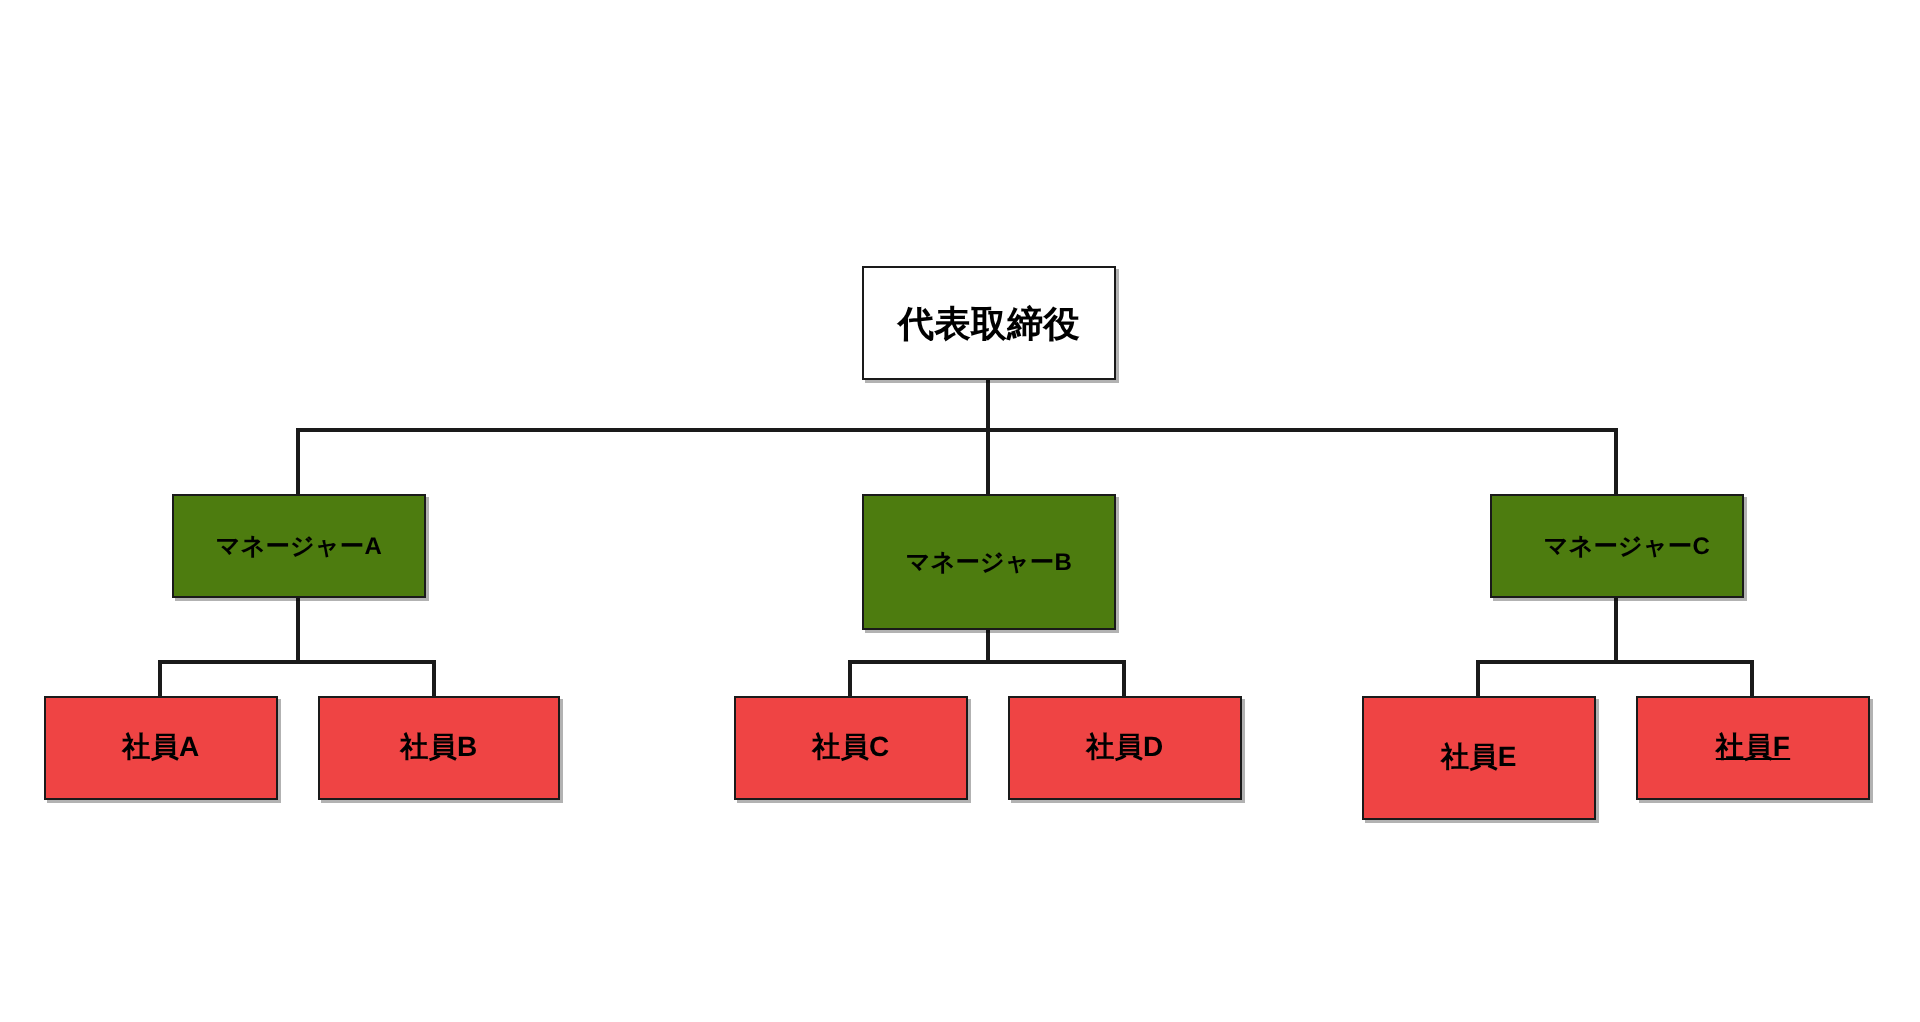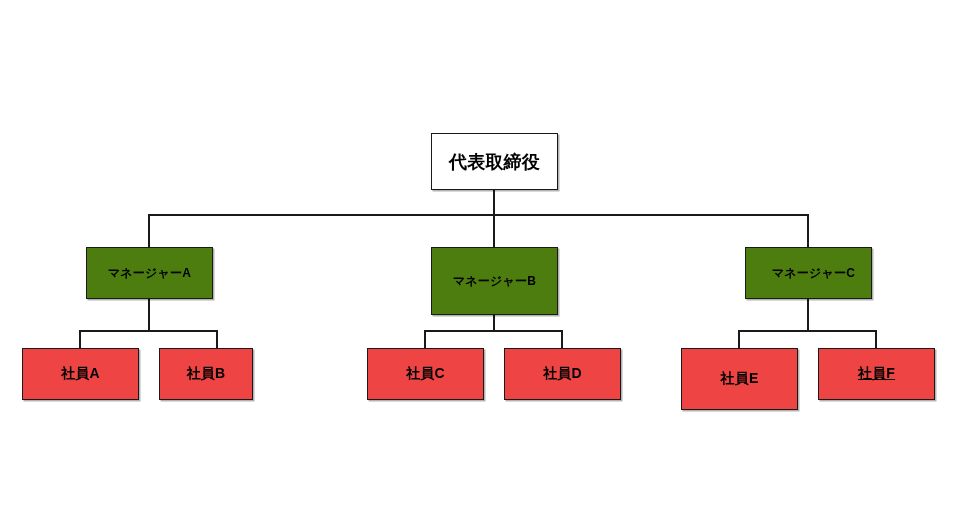--- a/index.html
+++ b/index.html
@@ -91,21 +91,21 @@
   <div class="line line-v" style="left:561.4px; top:330px; height:18px;"></div>
 
   <div class="line line-v" style="left:807.4px; top:299px; height:31px;"></div>
   <div class="line line-h" style="left:739px; top:330px; width:137px;"></div>
   <div class="line line-v" style="left:738.4px; top:330px; height:18px;"></div>
   <div class="line line-v" style="left:875.4px; top:330px; height:18px;"></div>
 
   <div class="node node-emp" style="left:22px; top:348px; width:117px; height:52px;">
     <span>社員A</span>
   </div>
-  <div class="node node-emp" style="left:159px; top:348px; width:94px; height:52px;">
+  <div class="node node-emp" style="left:159px; top:348px; width:121px; height:52px;">
     <span>社員B</span>
   </div>
   <div class="node node-emp" style="left:504px; top:348px; width:117px; height:52px;">
     <span>社員D</span>
   </div>
   <div class="node node-emp" style="left:367px; top:348px; width:117px; height:52px;">
     <span>社員C</span>
   </div>
   <div class="node node-emp" style="left:681px; top:348px; width:117px; height:62px;">
     <span>社員E</span>

